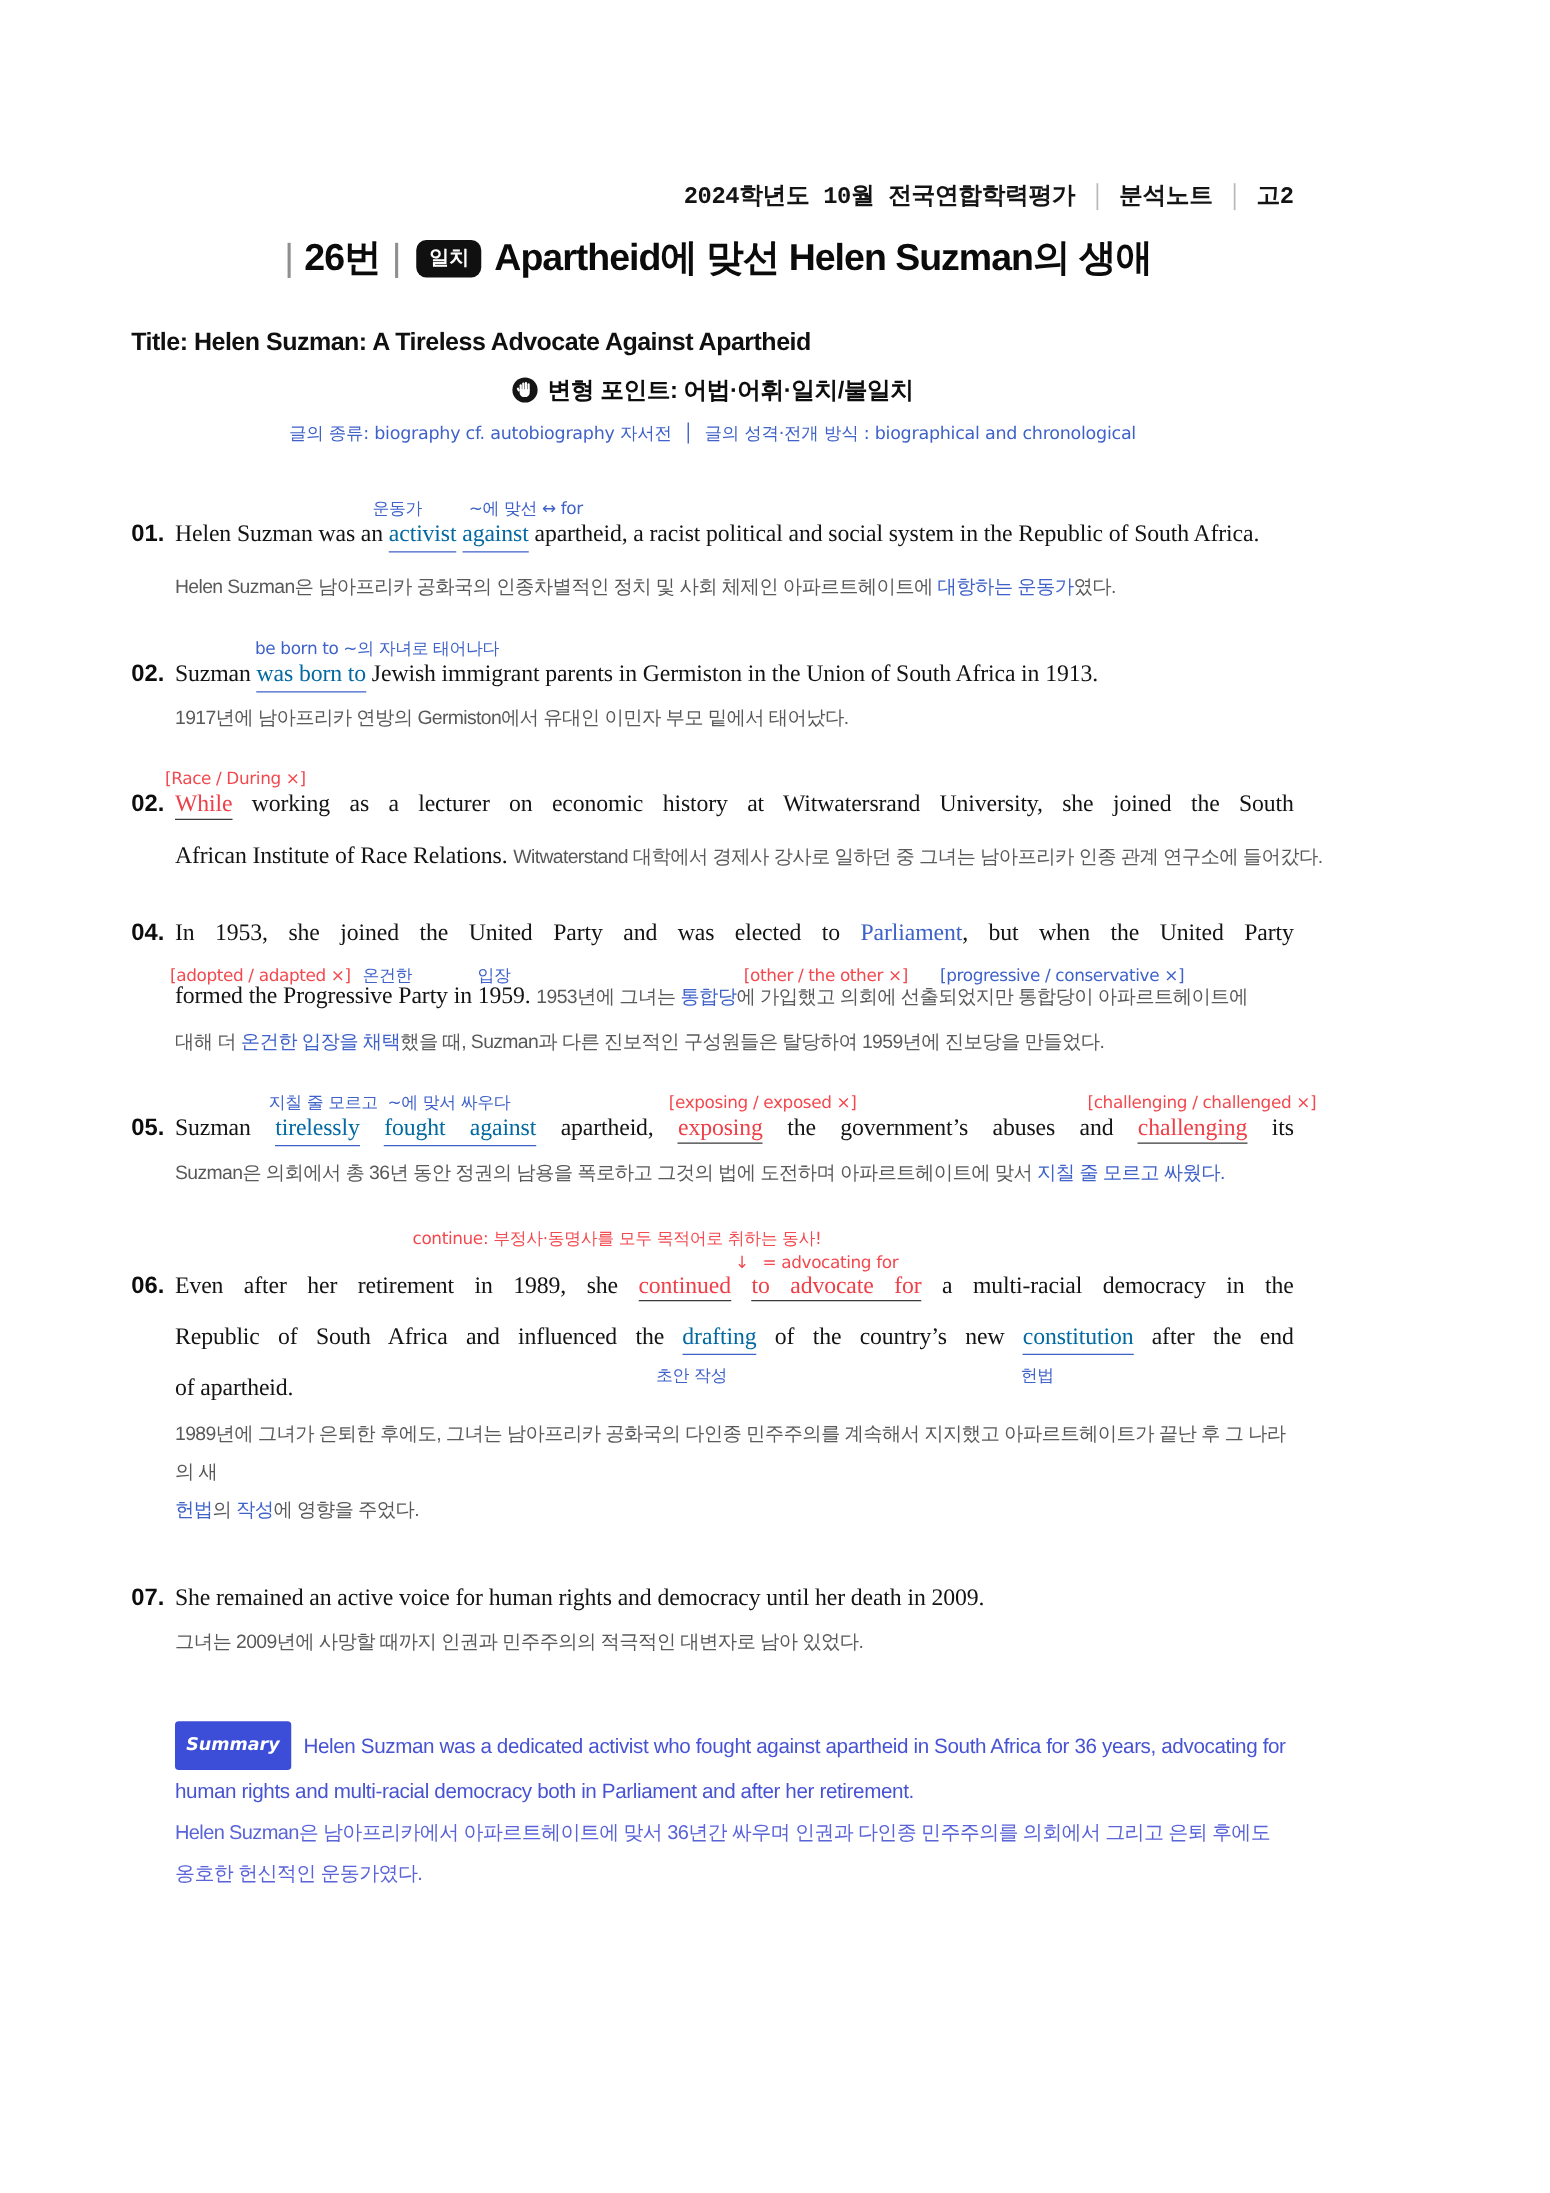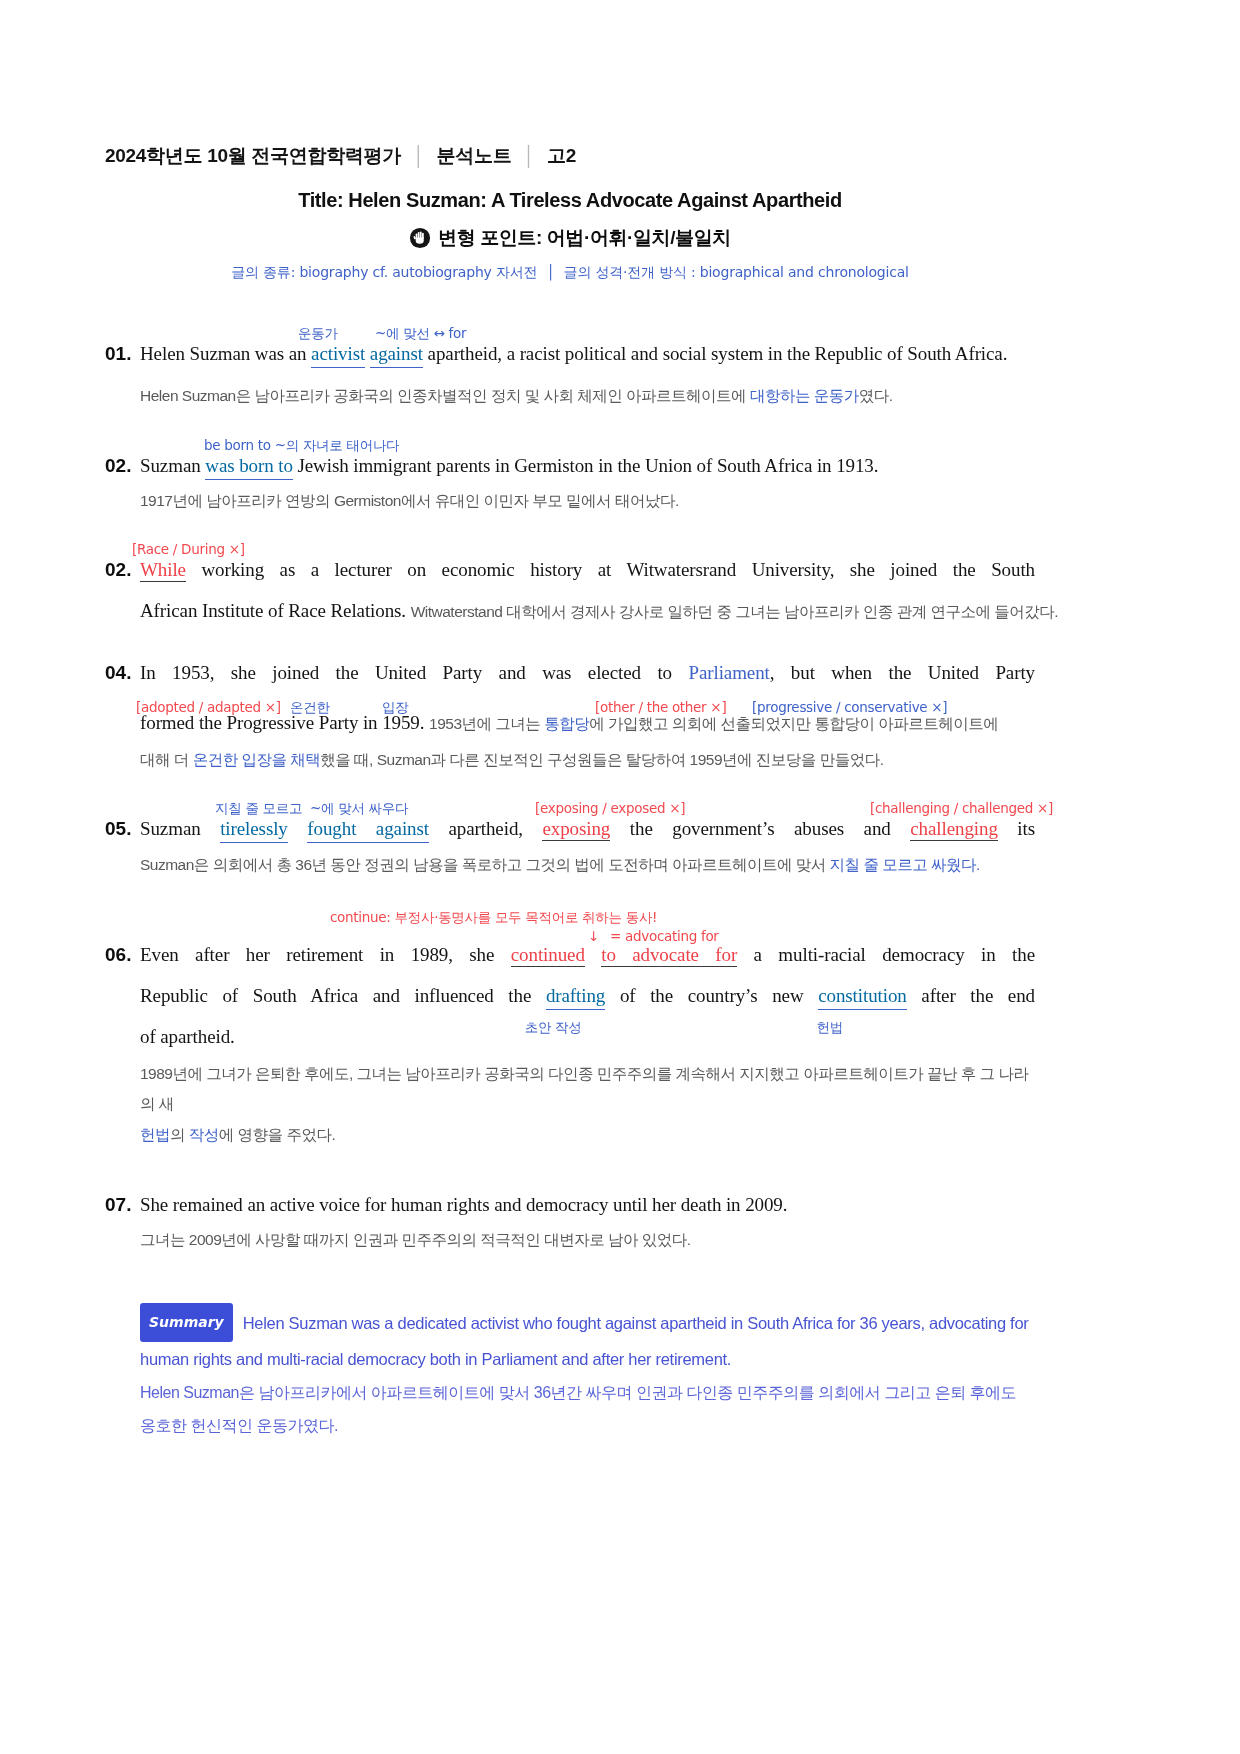--- a/index.html
+++ b/index.html
@@ -1,29 +1,29 @@
 <!DOCTYPE html>
 <html><head>
 <meta charset="utf-8">
 <style>
   html,body{margin:0;padding:0;background:#ffffff;}
   .page{position:relative;width:1240px;height:1754px;background:#fff;overflow:hidden;
         font-family:"Liberation Serif",serif;color:#141414;}
   .content{margin-left:105px;width:930px;padding-top:143px;}
 
   
-  .hdr{text-align:left;font-family:Liberation Sans, sans-serif;font-weight:700;
+  .hdr{text-align:right;font-family:Liberation Mono, monospace;font-weight:700;
        font-size:19px;color:#141414;letter-spacing:-0.3px;}
   .hdr .sep{color:#b8b8b8;font-weight:400;margin:0 12px;}
   .titleline{text-align:center;margin-top:17px;font-family:"Liberation Sans",sans-serif;
        font-weight:800;font-size:30px;color:#0b0b0b;letter-spacing:-0.8px;}
   .titleline .bar{color:#8f8f8f;font-weight:300;margin:0 9px;}
   .badge-black{display:inline-block;background:#101010;color:#fff;font-size:16px;font-weight:800;
        padding:4px 10px 5px;border-radius:8px;vertical-align:5px;margin:0 10px 0 4px;letter-spacing:0;}
-  .subtitle{text-align:center;margin-top:20px;font-family:"Liberation Sans",sans-serif;
+  .subtitle{text-align:left;margin-top:36px;font-family:"Liberation Sans",sans-serif;
        font-weight:700;font-size:20px;color:#101010;letter-spacing:-0.4px;}
   .points{text-align:center;margin-top:13px;font-family:"Liberation Sans",sans-serif;
        font-weight:700;font-size:19px;color:#0d0d0d;letter-spacing:-0.4px;}
   .points svg{vertical-align:-5px;margin-right:7px;}
   .meta{text-align:center;margin-top:13px;font-family:"DejaVu Sans",sans-serif;
        font-size:14px;color:#3f62c9;letter-spacing:-0.2px;}
   .meta .sep{margin:0 9px;}
 
   
   .docbody{margin-top:30px;font-size:19px;}
@@ -63,20 +63,21 @@
        color:#5a64d8;line-height:33px;letter-spacing:-0.5px;}
 </style>
 </head>
 <body>
 
 <div class="page">
   <div class="content">
 
     <div class="hdr"><span>2024학년도 10월 전국연합학력평가</span><span class="sep">│</span><span>분석노트</span><span class="sep">│</span><span>고2</span></div>
 
+    <div class="titleline"><span class="bar">|</span><span>26번</span><span class="bar">|</span><span class="badge-black">일치</span><span>Apartheid에 맞선 Helen Suzman의 생애</span></div>
 
     <div class="subtitle">Title: Helen Suzman: A Tireless Advocate Against Apartheid</div>
 
     <div class="points"><svg width="22" height="22" viewBox="0 0 24 24">
           <circle cx="12" cy="12" r="11" fill="#151515"></circle>
           <g fill="#ffffff">
             <rect x="7.3" y="7" width="1.9" height="6" rx="0.95"></rect>
             <rect x="9.6" y="5.4" width="1.9" height="7.6" rx="0.95"></rect>
             <rect x="11.9" y="5" width="1.9" height="8" rx="0.95"></rect>
             <rect x="14.2" y="6.2" width="1.9" height="6.8" rx="0.95"></rect>

